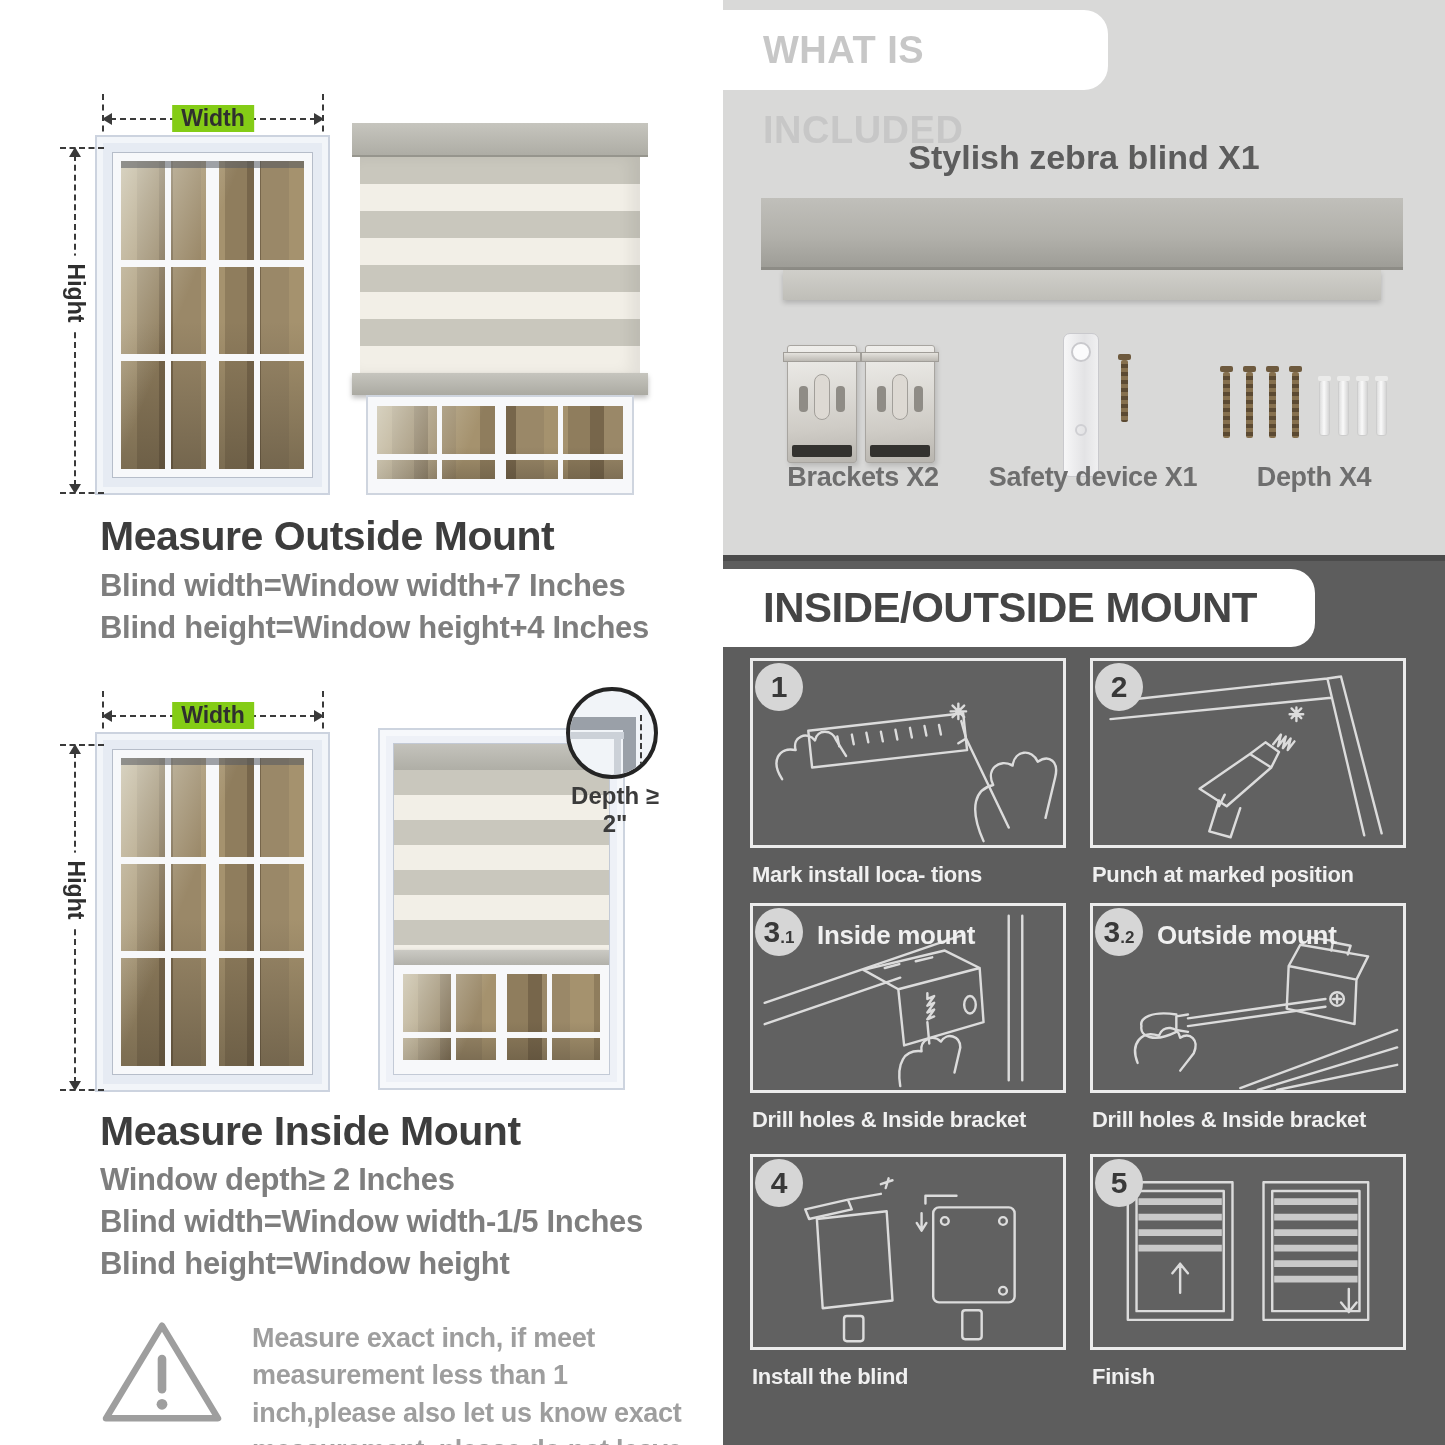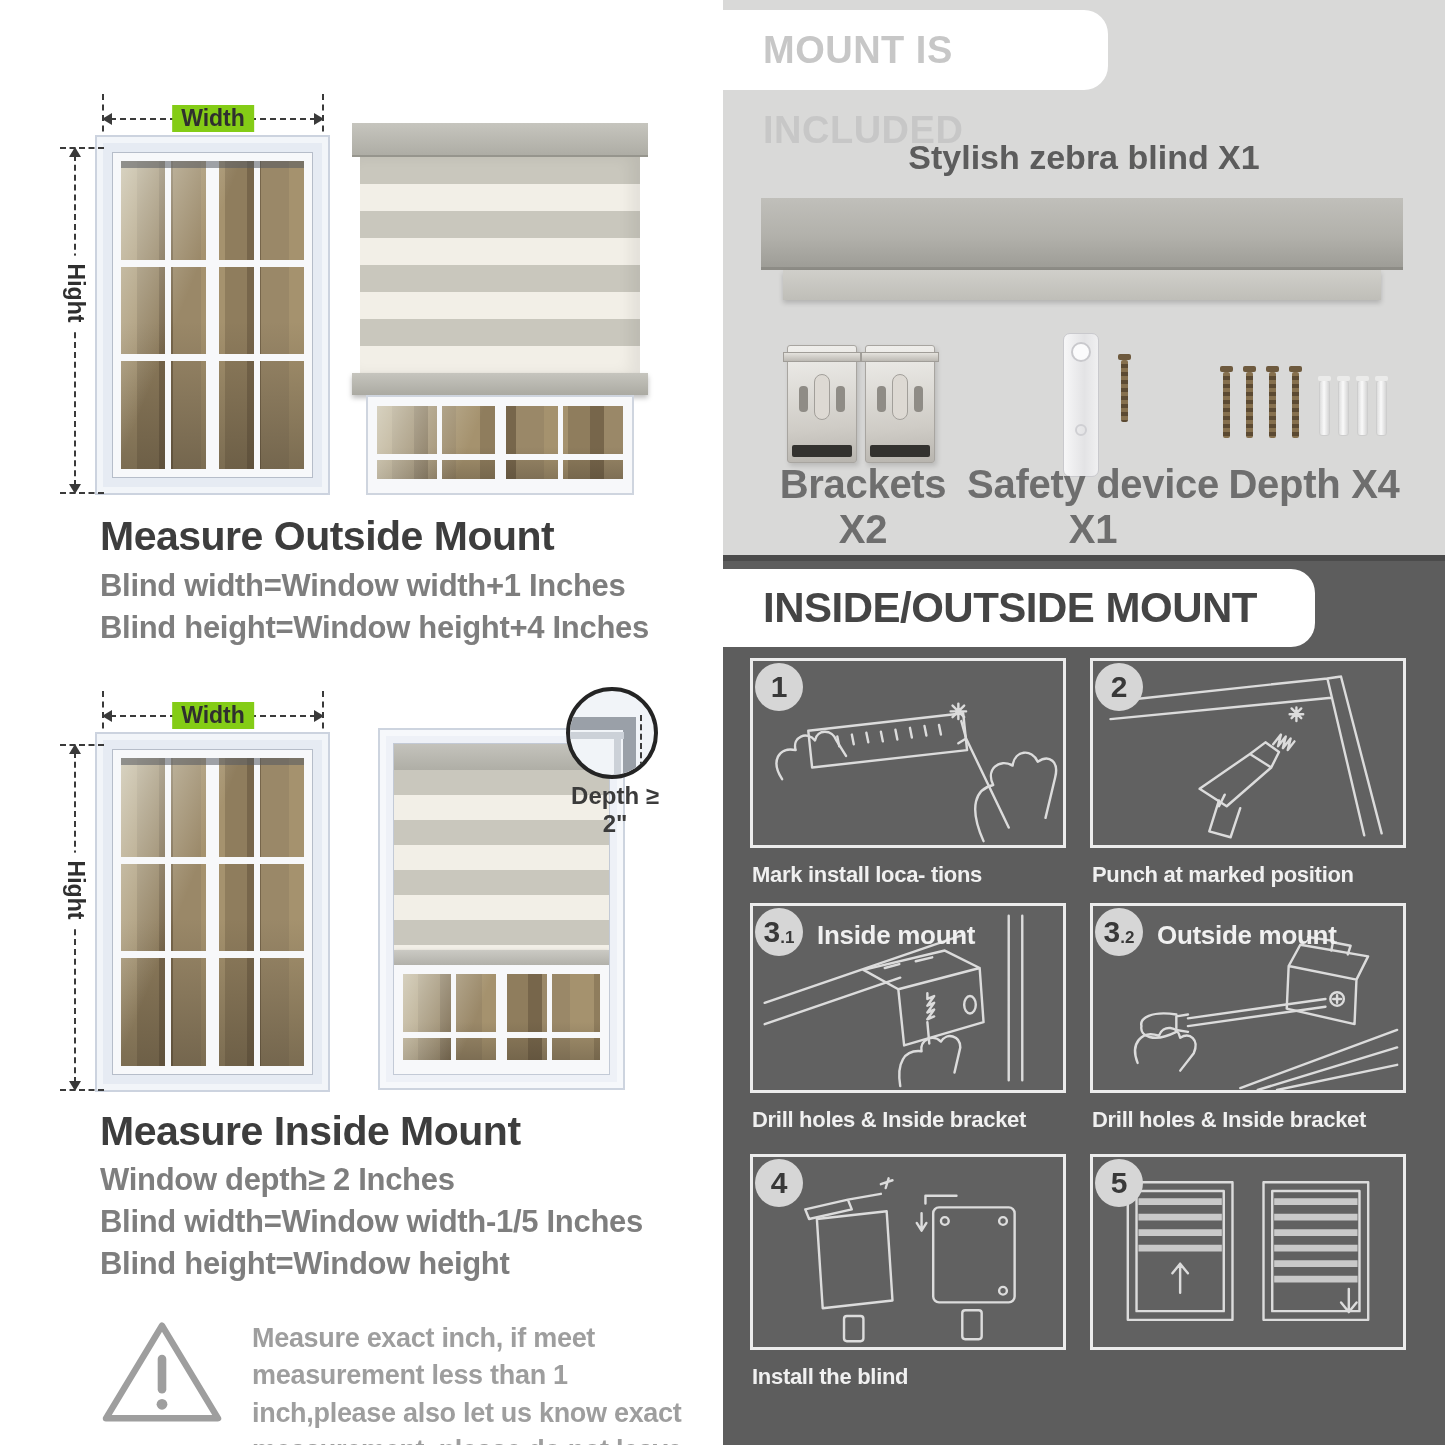--- a/index.html
+++ b/index.html
@@ -119,21 +119,21 @@
   .s-hole{position:absolute;left:50%;top:8px;transform:translateX(-50%);width:20px;height:20px;border-radius:50%;
     border:2px solid #c9c9cd;background:#fbfbfc;}
   .s-dot{position:absolute;left:50%;bottom:40px;transform:translateX(-50%);width:12px;height:12px;border-radius:50%;border:2px solid #cfcfd3;}
 
   .screw{position:absolute;width:7px;background:repeating-linear-gradient(180deg,#86704e 0 4px,#5c4a32 4px 8px);border-radius:2px;}
   .screw::before{content:"";position:absolute;left:-3px;top:-6px;width:13px;height:6px;background:#6e5a3e;border-radius:2px;}
   .anchor{position:absolute;width:11px;height:56px;background:linear-gradient(90deg,#dedede,#fcfcfc 45%,#d6d6d6);
     border:1px solid #cdcdcd;border-radius:3px;opacity:.95;}
   .anchor::before{content:"";position:absolute;top:-5px;left:-2px;right:-2px;height:5px;background:#ececec;border-radius:2px;}
 
-  .part-label{position:absolute;top:462px;font-weight:bold;font-size:40px;color:#6e6e6e;text-align:center;letter-spacing:-0.3px;}
+  .part-label{position:absolute;top:462px;font-weight:bold;font-size:27px;color:#6e6e6e;text-align:center;letter-spacing:-0.3px;}
 
   .mount-panel{position:absolute;left:723px;top:555px;width:722px;height:890px;background:#5d5d5d;border-top:6px solid #4b4b4b;}
   .mount-header{position:absolute;left:0;top:8px;width:592px;height:78px;background:#fff;
     border-radius:0 24px 24px 0;color:#454545;font-weight:bold;font-size:42px;line-height:78px;
     padding-left:40px;letter-spacing:-0.5px;}
 
   .tile{position:absolute;width:316px;height:190px;border:3px solid #ececec;background:#616161;}
   .tile svg{position:absolute;inset:0;width:100%;height:100%;}
   .badge{position:absolute;left:2px;top:2px;width:48px;height:48px;border-radius:50%;background:#d6d6d6;
     display:flex;align-items:center;justify-content:center;color:#393939;font-weight:bold;font-size:30px;}
@@ -177,21 +177,21 @@
 
   <div class="blind-header"></div>
   <div class="blind-body"></div>
   <div class="blind-rail"></div>
   <div class="mini-window">
     <div class="photo"></div>
     <div class="grid-sm"></div>
   </div>
 
   <div class="sec-title" style="top:513px;">Measure Outside Mount</div>
-  <div class="sec-line" style="top:568px;">Blind width=Window width+1 Inches</div>
+  <div class="sec-line" style="top:568px;">Blind width=Window width+7 Inches</div>
   <div class="sec-line" style="top:610px;">Blind height=Window height+4 Inches</div>
 
   <div class="harrow" style="left:103px;top:707px;width:220px;">
     <i class="tick tl"></i>
     <i class="tick tr"></i>
     <span class="line"></span>
     <i class="ah l"></i>
     <i class="ah r"></i>
     <span class="label">Width</span>
   </div>
@@ -239,21 +239,21 @@
   <div class="sec-line" style="top:1246px;">Blind height=Window height</div>
 
   <svg class="warn-icon" viewBox="0 0 120 104">
     <path d="M60 9 L112 95 L8 95 Z" fill="none" stroke="#9e9e9e" stroke-width="6" stroke-linejoin="round"></path>
     <line x1="60" y1="40" x2="60" y2="68" stroke="#9e9e9e" stroke-width="8" stroke-linecap="round"></line>
     <circle cx="60" cy="82" r="5" fill="#9e9e9e"></circle>
   </svg>
   <div class="warn-text">Measure exact inch, if meet measurement less than 1 inch,please also let us know exact measurement, please do not leave it</div>
 
   <div class="included-panel">
-    <div class="included-header">MOUNT IS INCLUDED</div>
+    <div class="included-header">WHAT IS INCLUDED</div>
     <div class="product-label">Stylish zebra blind X1</div>
 
     <div class="headrail-main"></div>
     <div class="headrail-lip"></div>
 
     <div class="bracket" style="left:64px;top:345px;">
       <i class="b-top"></i>
       <i class="b-slot"></i>
       <i class="b-screw l"></i>
       <i class="b-screw r"></i>
@@ -387,15 +387,16 @@
         <rect class="art" x="174" y="26" width="108" height="142"></rect>
         <rect class="art" x="183" y="35" width="90" height="124"></rect>
         <path class="art-thick" d="M185 46 h86 M185 62 h86 M185 78 h86 M185 94 h86 M185 110 h86 M185 126 h86"></path>
         <path class="art" d="M262 136 v22 M254 150 l8 10 l8 -10"></path>
       </svg>
       <div class="badge">
           <span class="n">5</span>
           <span class="s"></span>
         </div>
     </div>
+    <div class="caption" style="left:369px;top:803px;">Finish</div>
   </div>
 
 </div>
 
 </body></html>

